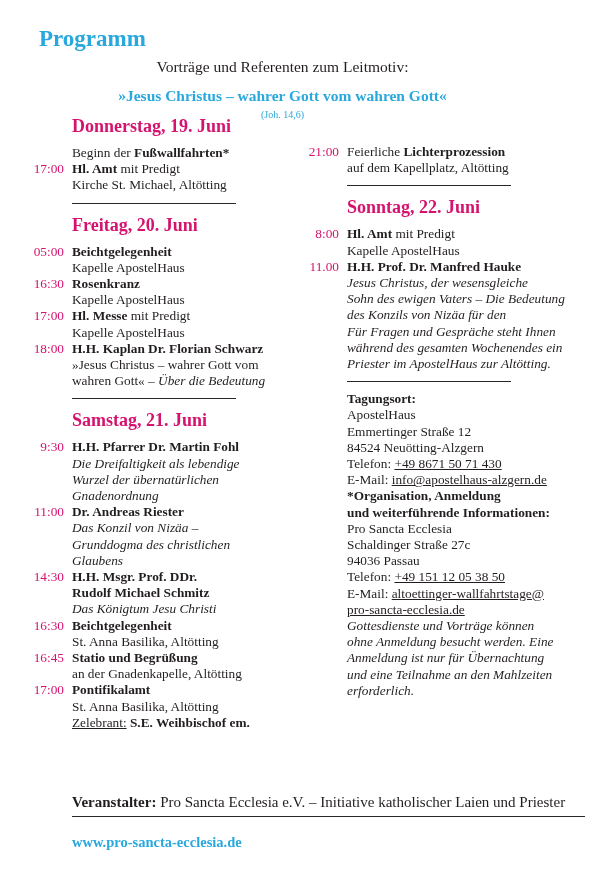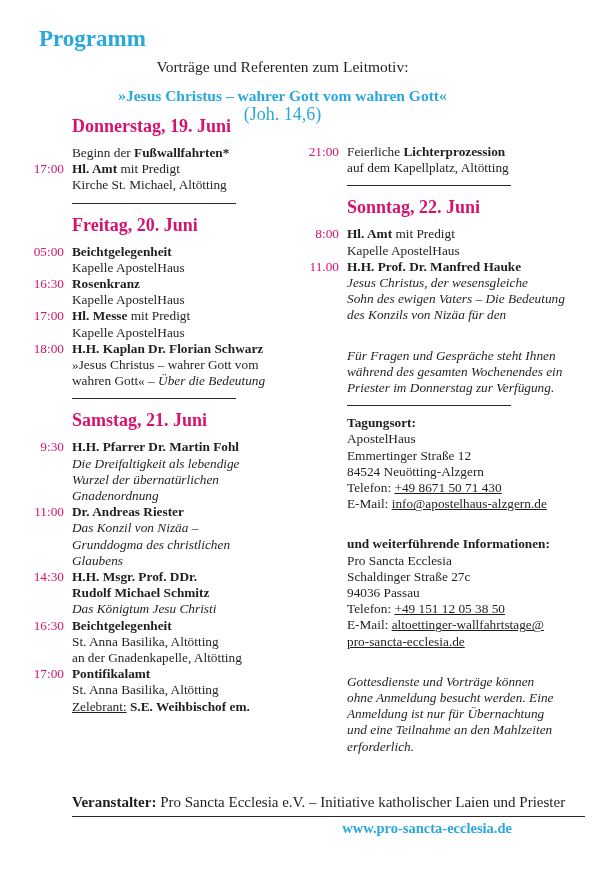--- a/index.html
+++ b/index.html
@@ -13,43 +13,43 @@
     --cyan:#29a8dd;
     --magenta:#d5136f;
   }
   h1.title{
     position:absolute;left:30px;top:16px;margin:9px;
     font-size:23px;line-height:28px;font-weight:bold;color:var(--cyan);
   }
   .lead{position:absolute;top:57px;left:30px;width:505px;text-align:center;white-space:nowrap;}
   .lead-line1{font-size:15.5px;line-height:19px;}
   .lead-line2{font-size:15.5px;line-height:19px;font-weight:bold;color:var(--cyan);margin-top:10px;}
-  .lead-line3{font-size:18px;line-height:15px;color:var(--cyan);margin-top:2px;}
+  .lead-line3{font-size:10px;line-height:15px;color:var(--cyan);margin-top:2px;}
   .columns{position:absolute;top:114px;left:28px;display:flex;}
   .col-left{width:275px;flex:none;}
   .col-right{width:292px;flex:none;padding-top:30px;}
   h2.day{
     margin:0 0 7px 44px;font-size:18px;line-height:24px;
     font-weight:bold;color:var(--magenta);white-space:nowrap;
   }
   .row{display:flex;font-size:13.3px;line-height:16.2px;}
   .time{flex:none;width:36px;text-align:right;color:var(--magenta);}
   .content{margin-left:8px;flex:1;white-space:nowrap;}
   .b{font-weight:bold;}
   .i{font-style:italic;}
   .u{text-decoration:underline;}
   .divider{width:164px;margin:9px 0 9px 44px;border-top:1.2px solid #2b2727;height:0;}
-  .gap-top{margin-top:24px;}
+  .gap-top{margin-top:0;}
   .footer{position:absolute;left:72px;top:794px;width:513px;}
   .organizer-line{
     font-size:15px;line-height:17px;white-space:nowrap;
     padding-bottom:5px;border-bottom:1.2px solid #2b2727;
   }
   .website{
-    width:440px;margin-top:2px;text-align:right;
+    width:440px;margin-top:16px;text-align:left;
     font-size:14.5px;line-height:18px;font-weight:bold;color:var(--cyan);
     cursor:pointer;
   }
 </style>
 </head>
 <body>
 
 <div class="page" style="--cyan: #29a8dd; --magenta: #d5136f;">
 
   <h1 class="title">Programm</h1>
@@ -170,20 +170,24 @@
           </div>
           <div class="row">
             <span class="time">16:30</span>
             <span class="content"><span class="b">Beichtgelegenheit</span></span>
           </div>
           <div class="row">
             <span class="time"></span>
             <span class="content"><span>St. Anna Basilika, Altötting</span></span>
           </div>
           <div class="row">
+            <span class="time">16:45</span>
+            <span class="content"><span class="b">Statio und Begrüßung</span></span>
+          </div>
+          <div class="row">
             <span class="time"></span>
             <span class="content"><span>an der Gnadenkapelle, Altötting</span></span>
           </div>
           <div class="row">
             <span class="time">17:00</span>
             <span class="content"><span class="b">Pontifikalamt</span></span>
           </div>
           <div class="row">
             <span class="time"></span>
             <span class="content"><span>St. Anna Basilika, Altötting</span></span>
@@ -241,21 +245,21 @@
           <div class="row">
             <span class="time"></span>
             <span class="content"><span class="i">Für Fragen und Gespräche steht Ihnen</span></span>
           </div>
           <div class="row">
             <span class="time"></span>
             <span class="content"><span class="i">während des gesamten Wochenendes ein</span></span>
           </div>
           <div class="row">
             <span class="time"></span>
-            <span class="content"><span class="i">Priester im Donnerstag zur Verfügung.</span></span>
+            <span class="content"><span class="i">Priester im ApostelHaus zur Altötting.</span></span>
           </div>
         </div>
       <div class="divider"></div>
       <div class="rows">
           <div class="row">
             <span class="time"></span>
             <span class="content"><span class="b">Tagungsort:</span></span>
           </div>
           <div class="row">
             <span class="time"></span>
@@ -274,20 +278,21 @@
             <span class="content"><span>Telefon: </span><span class="u">+49 8671 50 71 430</span></span>
           </div>
           <div class="row">
             <span class="time"></span>
             <span class="content"><span>E-Mail: </span><span class="u">info@apostelhaus-alzgern.de</span></span>
           </div>
         </div>
       <div class="rows gap-top">
           <div class="row">
             <span class="time"></span>
+            <span class="content"><span class="b">*Organisation, Anmeldung</span></span>
           </div>
           <div class="row">
             <span class="time"></span>
             <span class="content"><span class="b">und weiterführende Informationen:</span></span>
           </div>
           <div class="row">
             <span class="time"></span>
             <span class="content"><span>Pro Sancta Ecclesia</span></span>
           </div>
           <div class="row">

